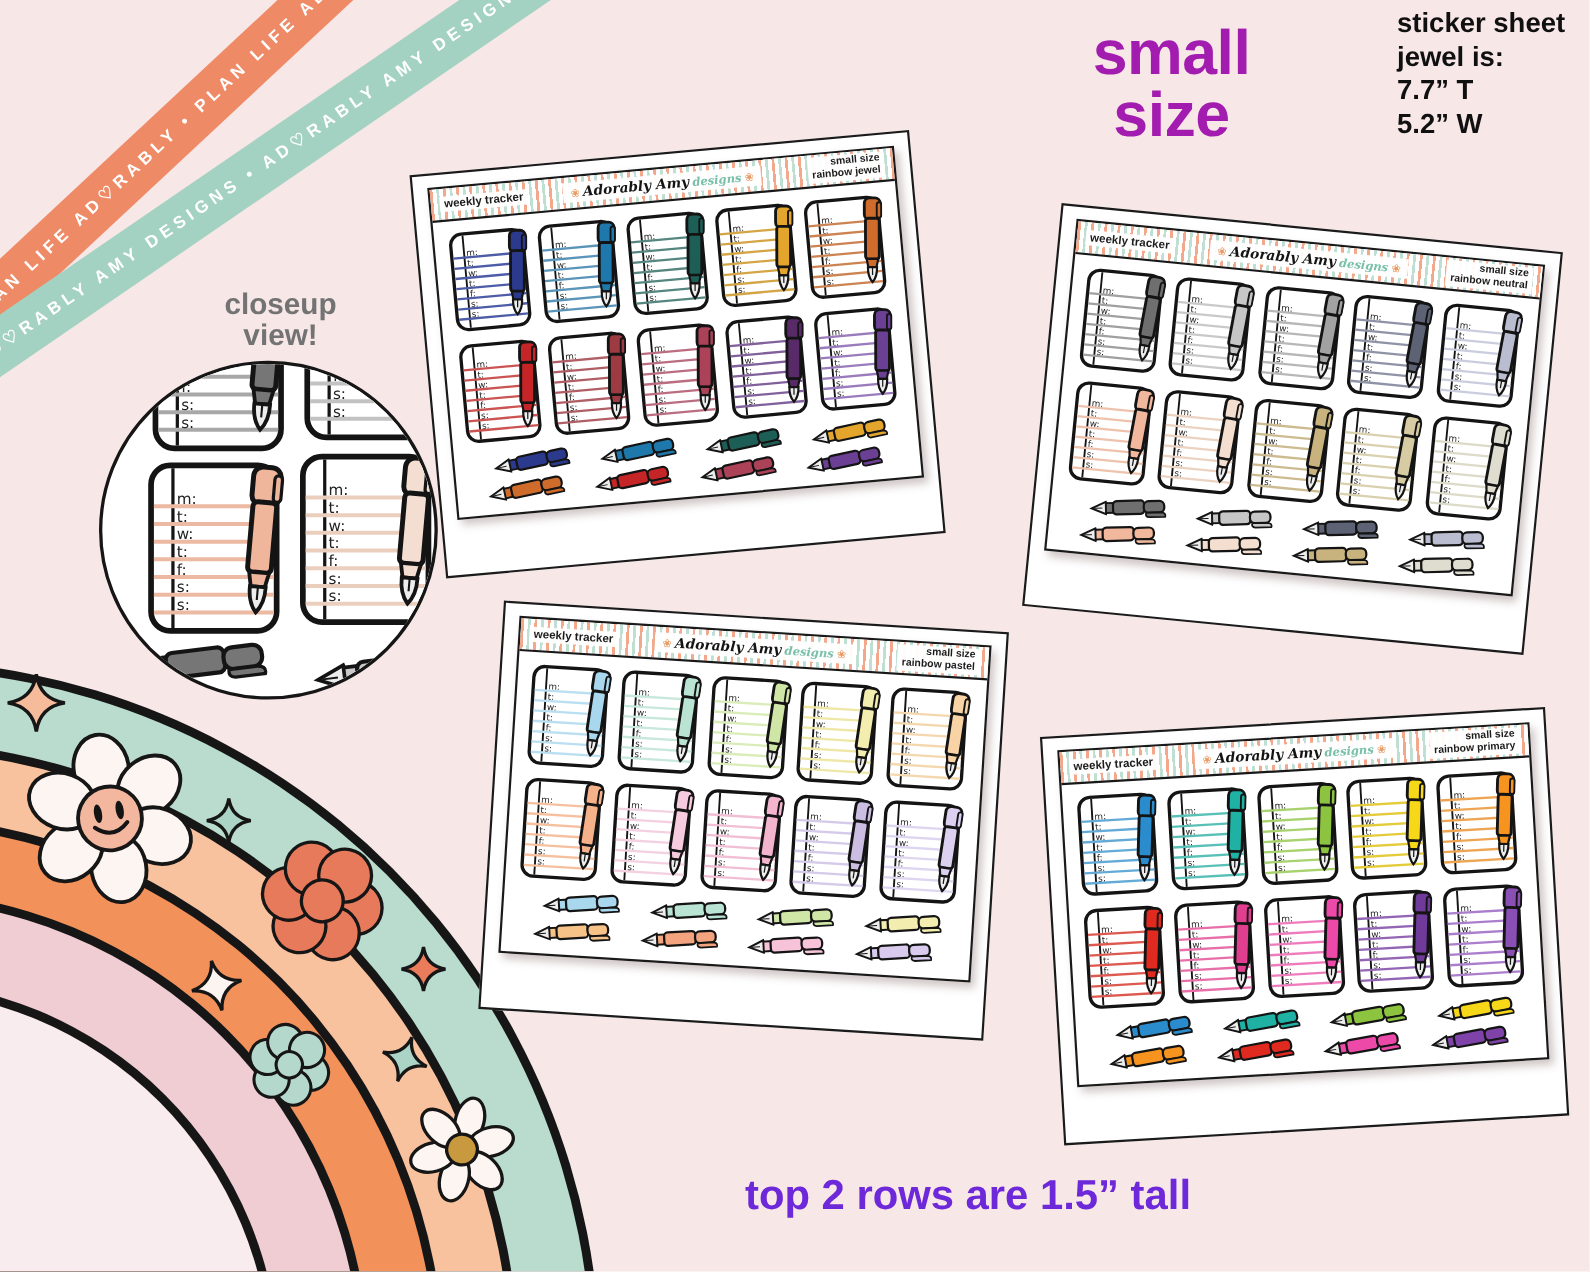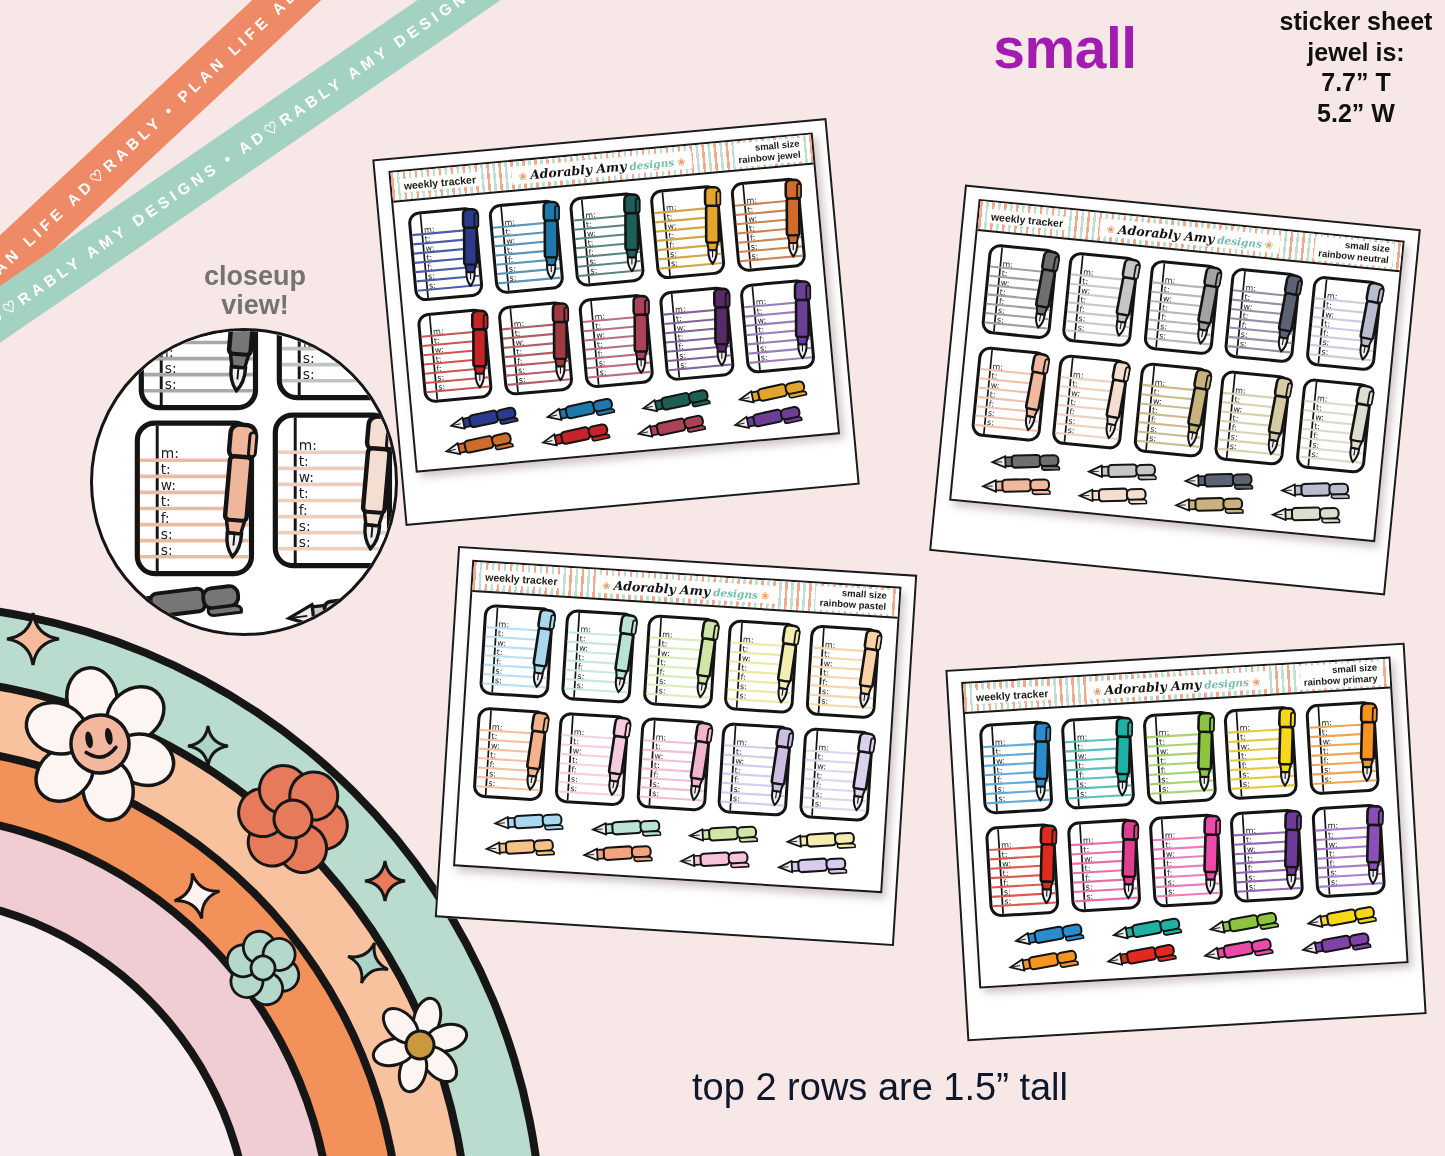--- a/index.html
+++ b/index.html
@@ -9,26 +9,26 @@
   
   .ribbon{position:absolute;height:47px;display:flex;align-items:center;transform-origin:0 50%;
           white-space:nowrap;overflow:hidden;z-index:5;}
   .ribbon span{color:#ffffff;font-size:15.5px;font-weight:700;letter-spacing:4.5px;padding-left:4px;}
   .ribbon-coral{left:-28px;top:270px;width:600px;transform:rotate(-43deg);}
   .ribbon-teal{left:-25px;top:308px;width:720px;transform:rotate(-34.4deg);}
 
   
   .headline{position:absolute;left:880px;top:20px;width:370px;text-align:center;font-size:57px;
             font-weight:600;line-height:1.0;color:#a21caf;letter-spacing:-0.5px;z-index:6;}
-  .sticker-info{position:absolute;left:1270px;top:6px;width:172px;text-align:center;font-size:25px;
+  .sticker-info{position:absolute;left:1270px;top:6px;width:172px;font-size:25px;
             font-weight:700;line-height:1.22;color:#101010;z-index:6;}
   .closeup-label{position:absolute;left:148px;top:262px;width:214px;text-align:center;font-size:27px;
             font-weight:700;line-height:1.08;color:#737373;z-index:6;}
   .footer-note{position:absolute;left:590px;top:1064px;width:580px;text-align:center;font-size:38px;
-            font-weight:400;line-height:1.22;color:#0f172a;z-index:6;}
+            font-weight:700;line-height:1.22;color:#6d28d9;z-index:6;}
 
   
   .rainbow{position:absolute;left:0;top:556px;width:545px;height:600px;z-index:1;}
 
   
   .closeup{position:absolute;left:90px;top:328px;width:302px;height:302px;background:#ffffff;
            border:3px solid #161616;border-radius:50%;overflow:hidden;z-index:4;}
   .closeup .ci{position:absolute;}
   .closeup .ci svg{width:100%;display:block;}
 
@@ -129,20 +129,21 @@
 
   <div class="ribbon ribbon-coral" style="background: rgb(239, 138, 102);">
     <span>PLAN LIFE AD♡RABLY • PLAN LIFE AD♡RABLY • PLAN LIFE AD♡RABLY</span>
   </div>
   <div class="ribbon ribbon-teal" style="background: rgb(164, 210, 194);">
     <span>AD♡RABLY AMY DESIGNS • AD♡RABLY AMY DESIGNS • AD♡RABLY AMY DESIGNS</span>
   </div>
 
   <div class="headline">
     <div>small</div>
+    <div>size</div>
   </div>
   <div class="sticker-info">
     <div>sticker sheet</div>
     <div>jewel is:</div>
     <div>7.7” T</div>
     <div>5.2” W</div>
   </div>
   <div class="closeup-label">
     <div>closeup</div>
     <div>view!</div>

